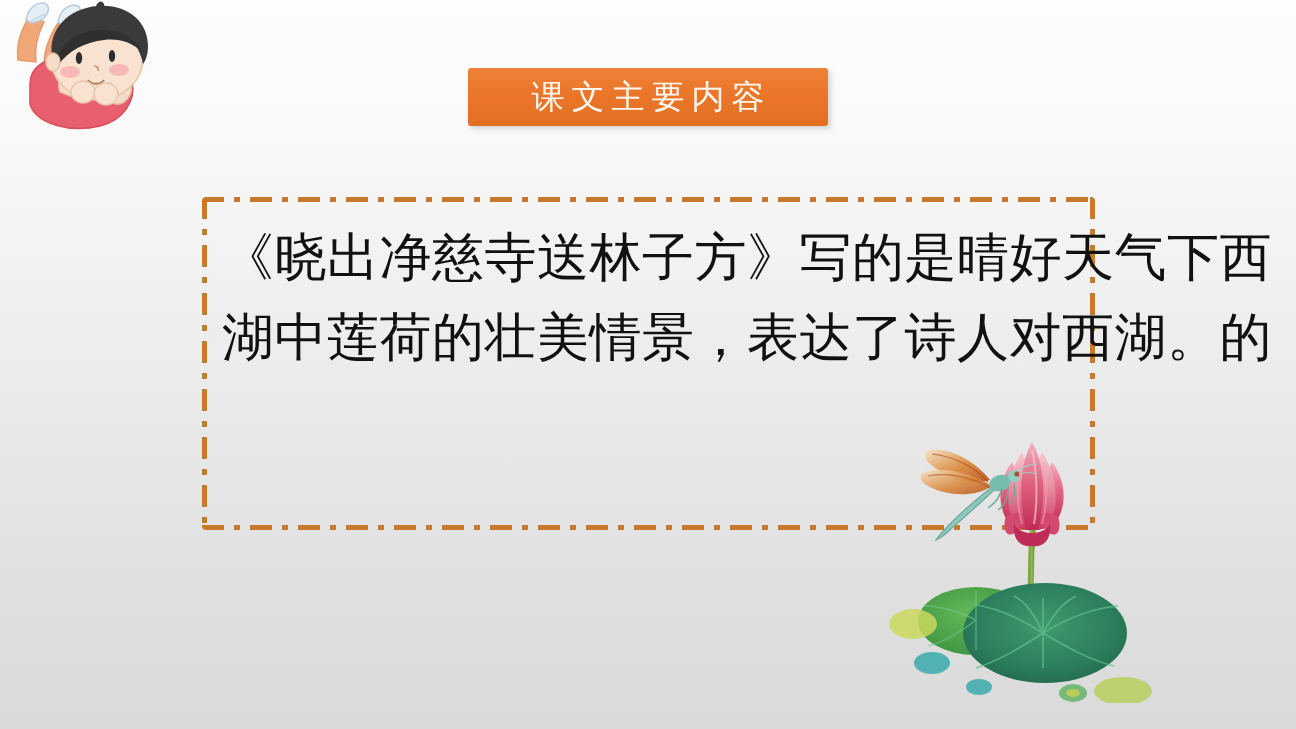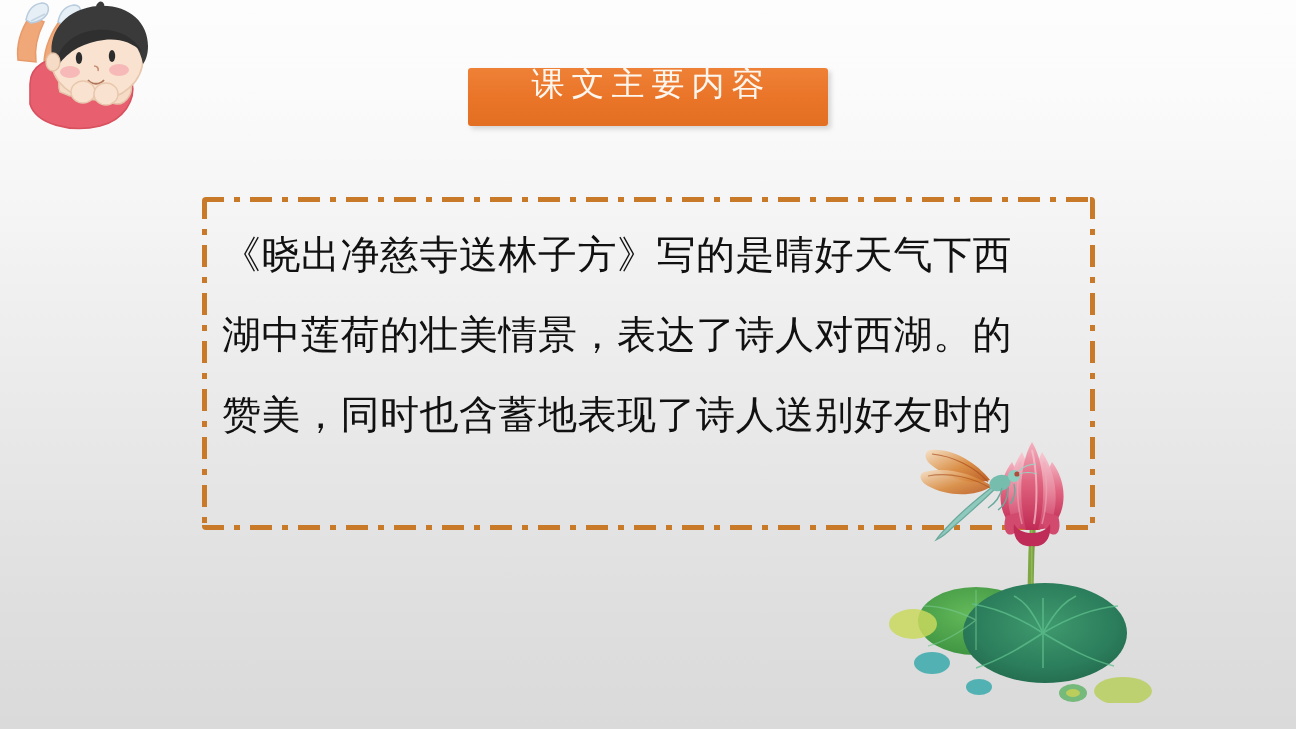--- a/index.html
+++ b/index.html
@@ -33,20 +33,21 @@
   .title-banner {
     position: absolute;
     left: 468px;
     top: 68px;
     width: 360px;
     height: 58px;
     background: linear-gradient(to bottom, #ee8136 0%, #ea7529 50%, #e26f22 100%);
     border-radius: 3px;
     box-shadow: 3px 3px 5px rgba(120,120,120,0.28);
     display: flex;
+    align-items: center;
     justify-content: center;
   }
   .title-banner-text {
     color: #fdf6ee;
     font-size: 33px;
     letter-spacing: 7px;
     text-indent: 7px;
     font-family: "Liberation Serif", "DejaVu Serif", serif;
     font-weight: 400;
     line-height: 1;
@@ -85,23 +86,23 @@
         #c97a28 0 22px, transparent 22px 32px,
         #c97a28 32px 38px, transparent 38px 48px) right top / 5px 100% no-repeat;
   }
 
   .paragraph {
     position: absolute;
     left: 222px;
     top: 218px;
     width: 860px;
     color: #111111;
-    font-size: 39px;
+    font-size: 52px;
     line-height: 80px;
-    font-family: Liberation Mono, monospace;
+    font-family: Liberation Serif, serif;
     letter-spacing: 0.5px;
     white-space: nowrap;
   }
   .para-line { height: 80px; }
 
   
   .kid {
     position: absolute;
     left: 0px;
     top: 0px;
@@ -168,21 +169,20 @@
 
   <div class="title-banner">
     <span class="title-banner-text">课文主要内容</span>
   </div>
 
   <div class="content-box"></div>
 
   <div class="paragraph">
     <div class="para-line">《晓出净慈寺送林子方》写的是晴好天气下西</div>
     <div class="para-line">湖中莲荷的壮美情景，表达了诗人对西湖。的</div>
-    <div class="para-line">赞美，同时也含蓄地表现了诗人送别好友时的</div>
   </div>
 
   <div class="lotus">
     <svg viewBox="0 0 290 275" width="290" height="275">
       <defs>
         <linearGradient id="petalGrad" x1="0" y1="0" x2="0" y2="1">
           <stop offset="0%" stop-color="#f3b2c0"></stop>
           <stop offset="45%" stop-color="#e0647f"></stop>
           <stop offset="100%" stop-color="#c02a54"></stop>
         </linearGradient>

